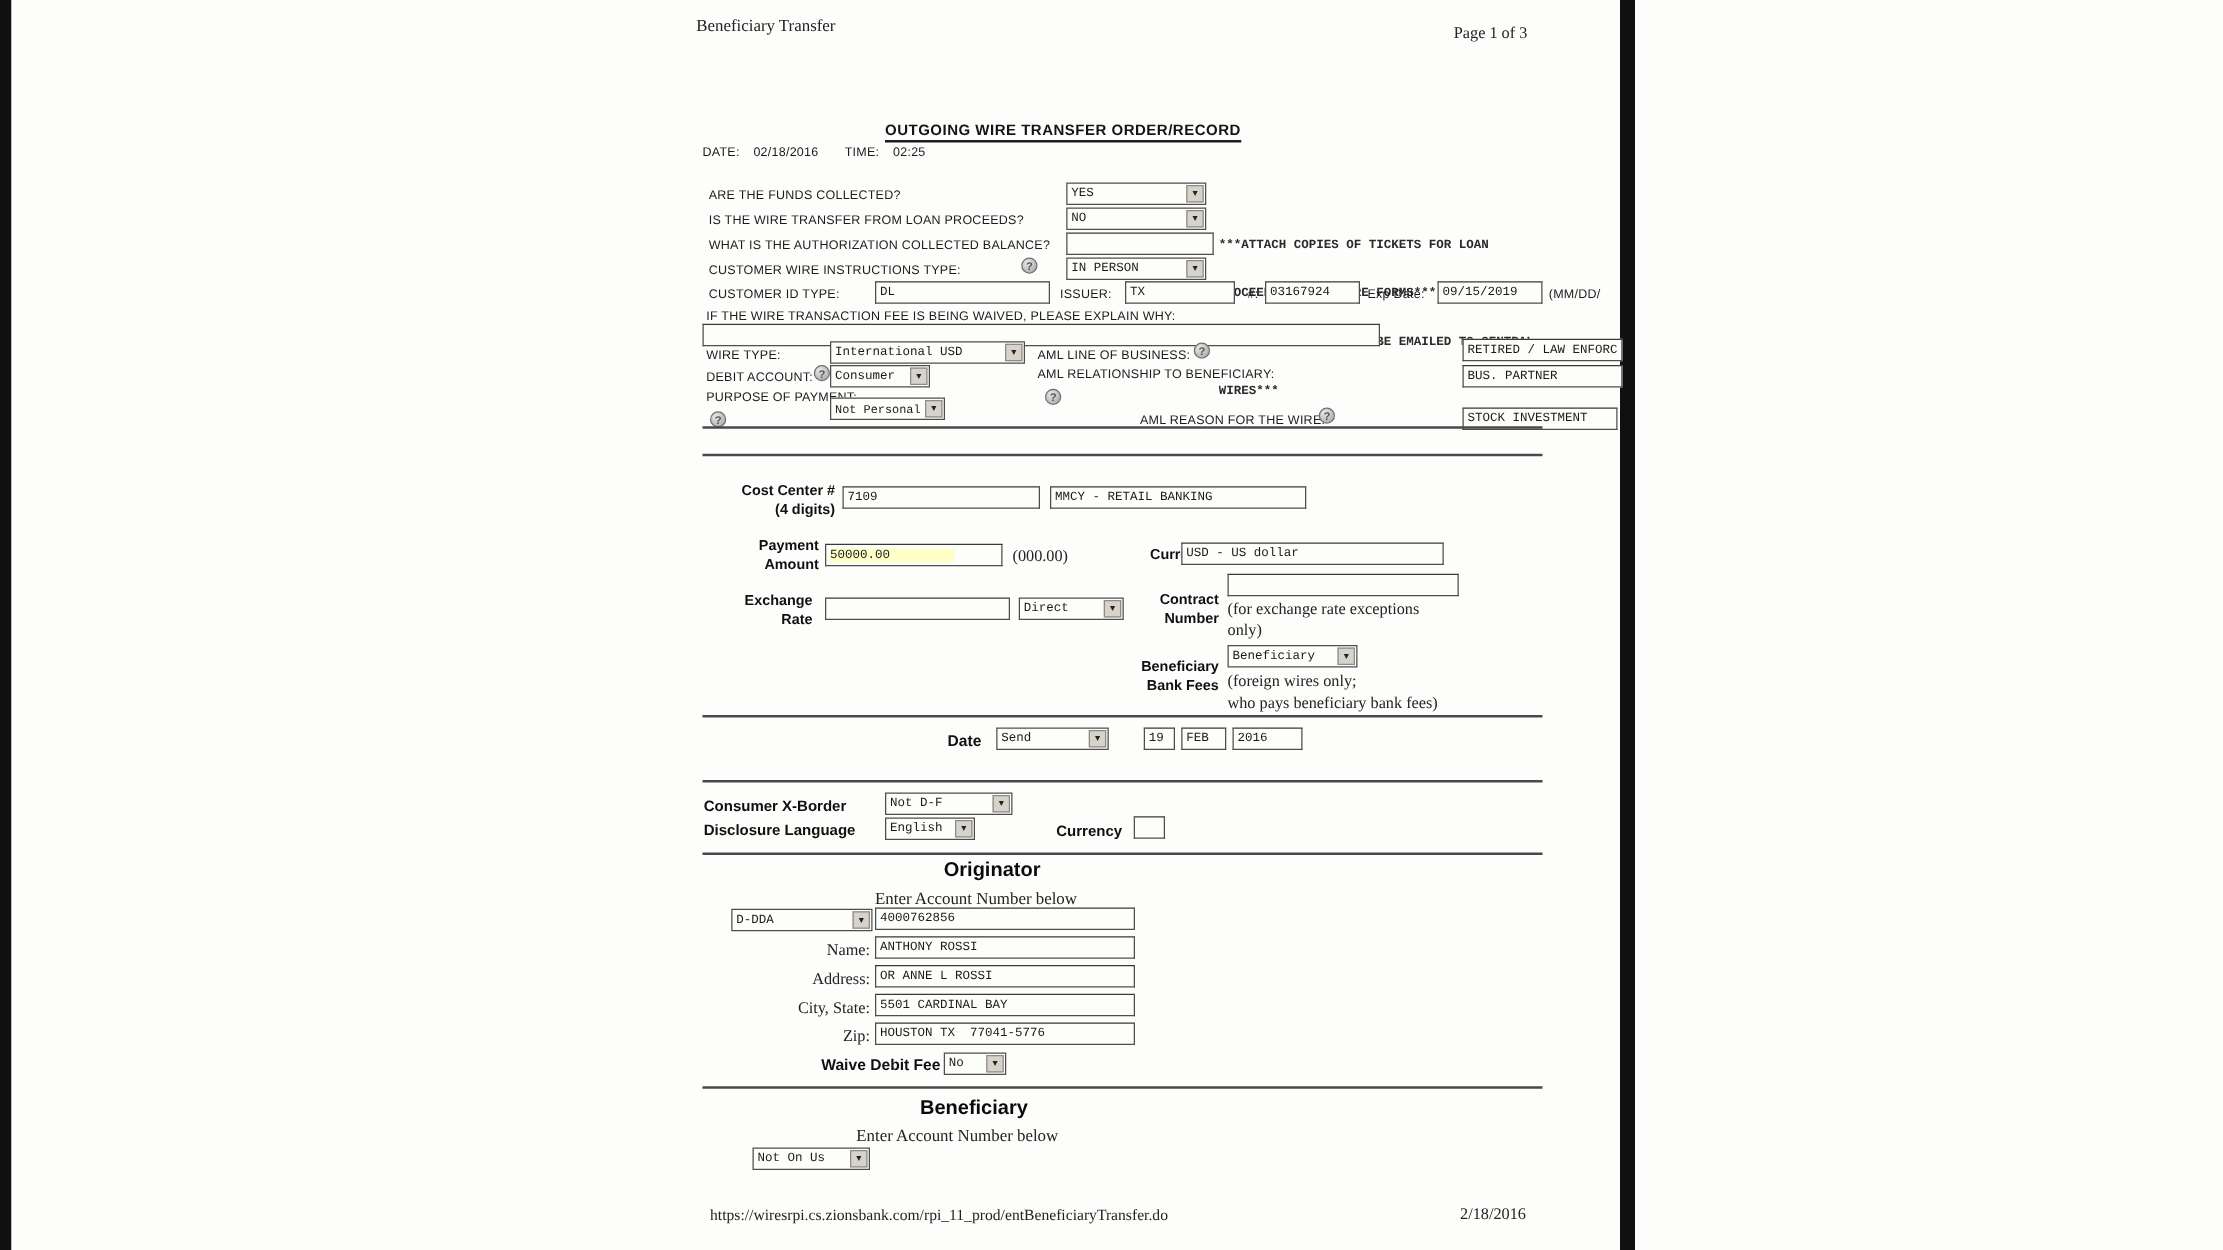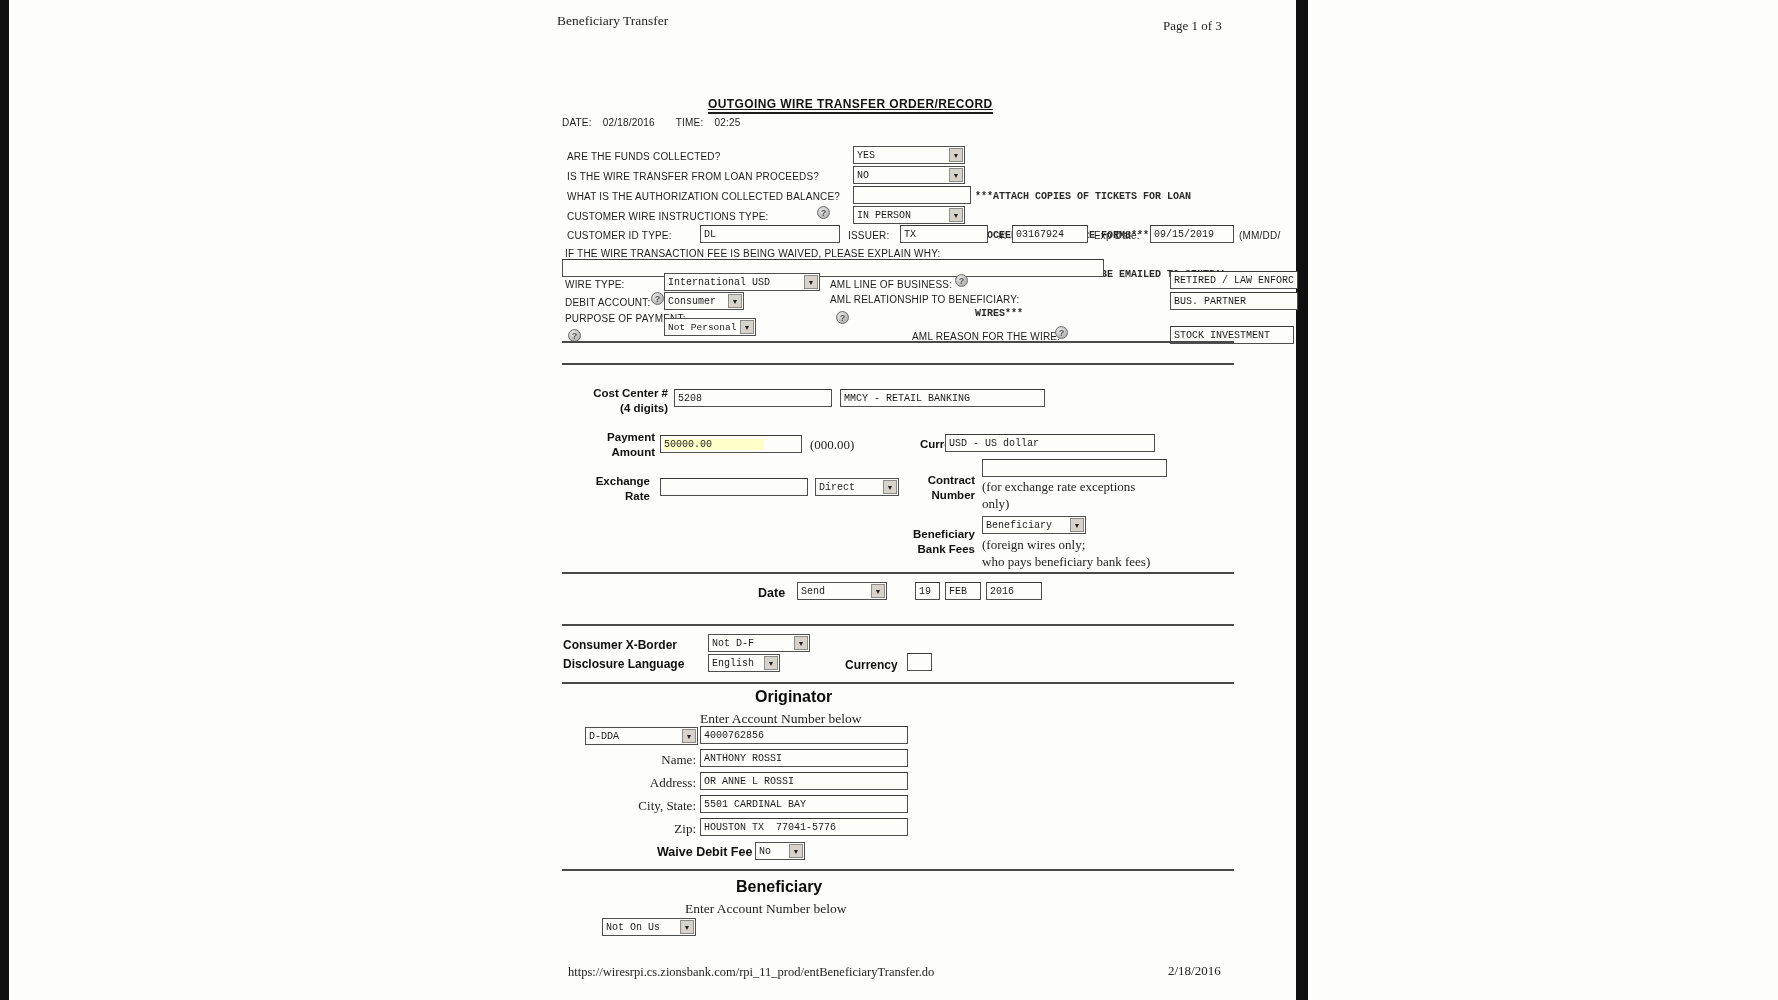--- a/index.html
+++ b/index.html
@@ -18,21 +18,21 @@
       display:flex;align-items:center;padding:0 16px 0 3px;}
   .dd .btn{position:absolute;right:1px;top:1px;bottom:1px;width:14px;background:#d7d3cb;
       border:1px solid #8b8b89;box-sizing:border-box;display:flex;align-items:center;justify-content:center;
       font-size:7px;color:#222;line-height:1;}
   .help{position:absolute;width:13px;height:13px;border-radius:50%;
       background:radial-gradient(circle at 35% 30%, #e9e9e9, #a0a0a0);border:1px solid #6d6d6d;
       color:#555;font:bold 9px "Liberation Sans",sans-serif;display:flex;align-items:center;justify-content:center;box-sizing:border-box;}
   .hr{position:absolute;height:2px;background:#49494a;}
   .heading{position:absolute;font:bold 16px "Liberation Sans",sans-serif;color:#0b0b0b;white-space:nowrap;}
   .title{position:absolute;font:bold 12px "Liberation Sans",sans-serif;color:#141414;letter-spacing:.4px;
-      border-bottom:2px solid #1d1d1d;padding-bottom:1px;white-space:nowrap;text-decoration:underline;}
+      border-bottom:2px solid #1d1d1d;padding-bottom:1px;white-space:nowrap;}
   .hl{background:#ffffc8;min-width:100px;display:inline-block;}
 </style>
 </head>
 <body>
 
 <div id="canvas">
 
   <div class="bar" style="left:0;width:9px;"></div>
   <div class="bar" style="left:1296px;width:12px;"></div>
 
@@ -135,21 +135,21 @@
   <div class="box" style="left:1170px;top:326px;width:124px;">
     <span class="mono">STOCK INVESTMENT</span>
   </div>
 
   <div class="hr" style="left:562px;top:341px;width:672px;"></div>
   <div class="hr" style="left:562px;top:363px;width:672px;"></div>
 
   <div class="blbl rlbl" style="left:540px;top:387px;width:128px;">Cost Center #</div>
   <div class="blbl rlbl" style="left:540px;top:402px;width:128px;">(4 digits)</div>
   <div class="box" style="left:674px;top:389px;width:158px;">
-    <span class="mono">5208</span>
+    <span class="mono">7109</span>
   </div>
   <div class="box" style="left:840px;top:389px;width:205px;">
     <span class="mono">MMCY - RETAIL BANKING</span>
   </div>
 
   <div class="blbl rlbl" style="left:540px;top:431px;width:115px;">Payment</div>
   <div class="blbl rlbl" style="left:540px;top:446px;width:115px;">Amount</div>
   <div class="box" style="left:660px;top:435px;width:142px;">
     <span class="mono hl">50000.00</span>
   </div>

